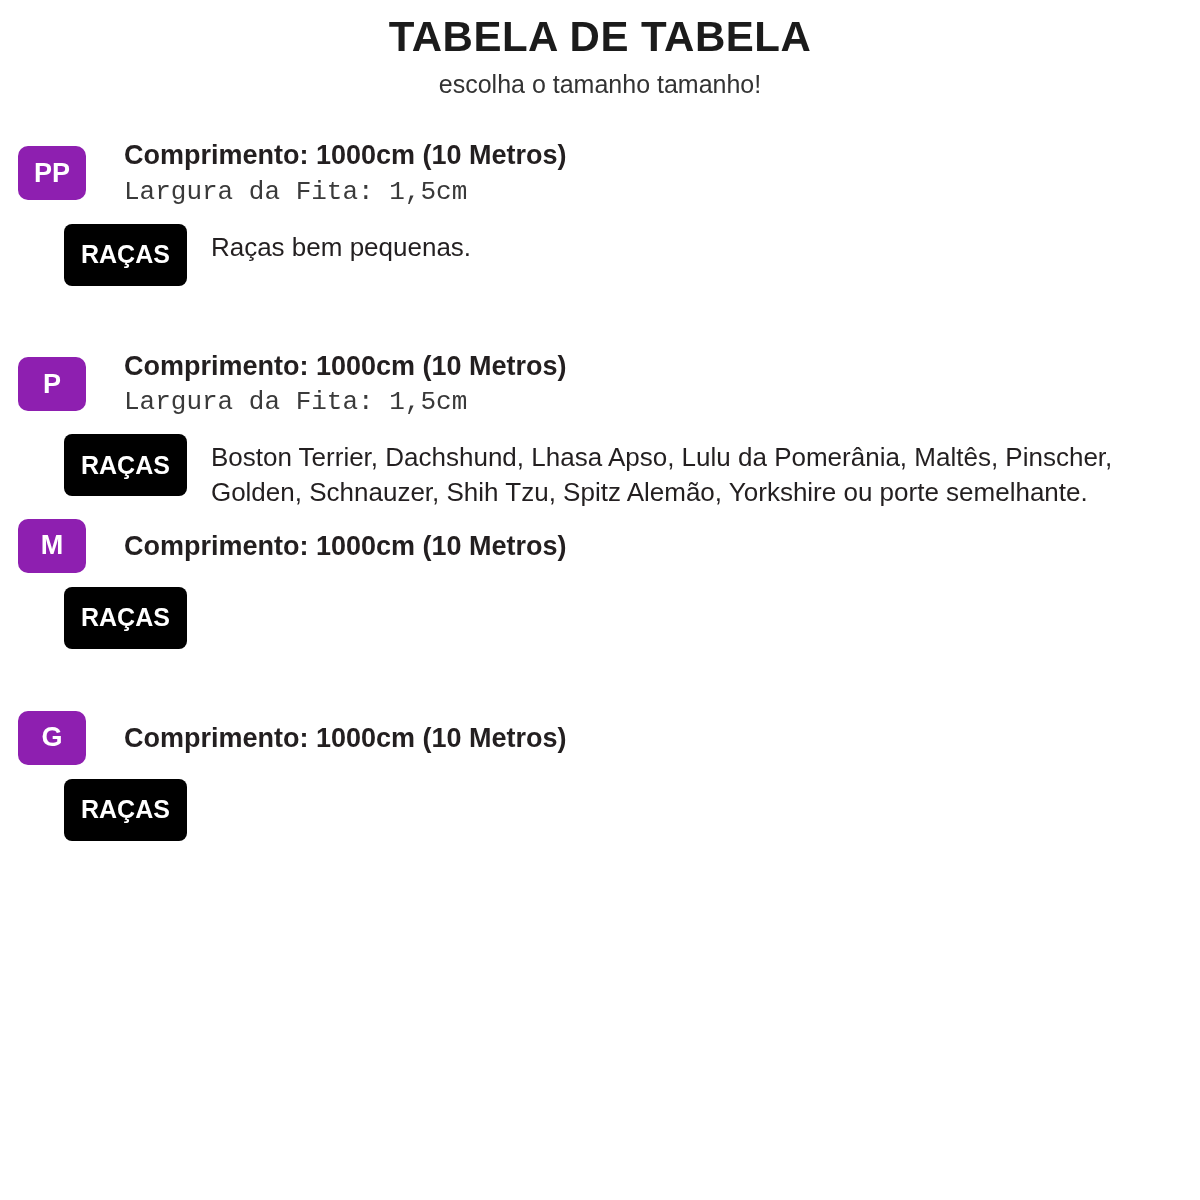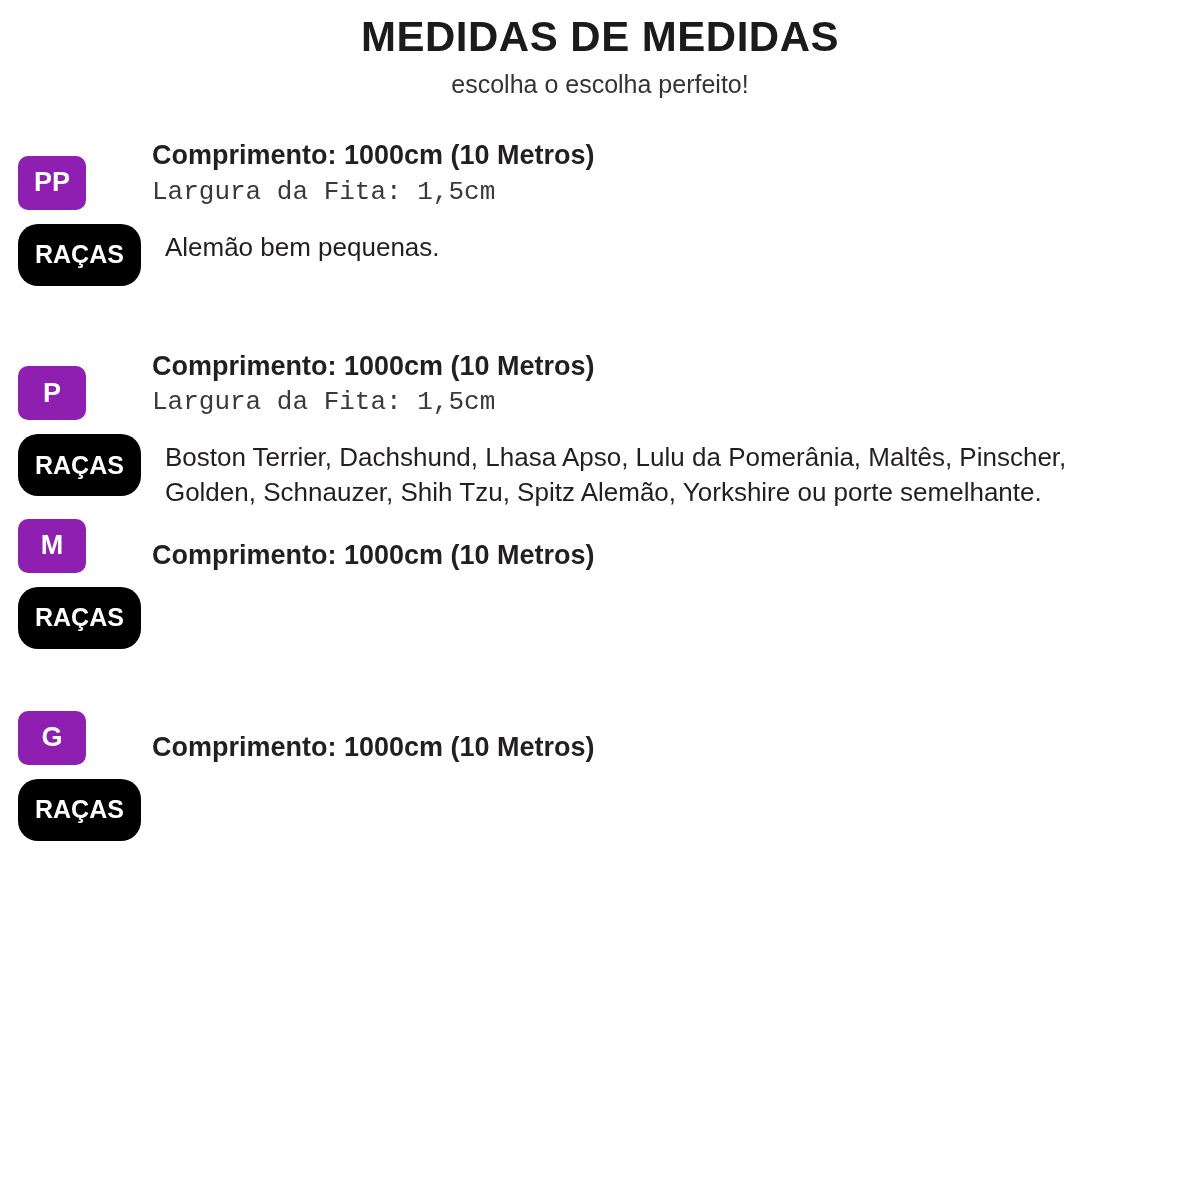--- a/index.html
+++ b/index.html
@@ -43,22 +43,21 @@
     margin-top: 38px;
   }
   .size-block {
     position: relative;
     padding-left: 18px;
     margin-bottom: 18px;
   }
 
   .row {
     display: flex;
-    align-items: flex-end;
-    gap: 28px;
+    align-items: center;
   }
 
   .badge-size {
     flex: 0 0 auto;
     background: #8e1fb0;
     color: #ffffff;
     border-radius: 10px;
     font-weight: bold;
     font-size: 27px;
     min-width: 68px;
@@ -66,29 +65,30 @@
     display: flex;
     align-items: center;
     justify-content: center;
     box-sizing: border-box;
     padding: 0 8px;
   }
   .badge-racas {
     flex: 0 0 auto;
     background: #000000;
     color: #ffffff;
-    border-radius: 20px;
+    border-radius: 8px;
     font-weight: bold;
     font-size: 25px;
     height: 62px;
     display: flex;
     align-items: center;
     justify-content: center;
     box-sizing: border-box;
     padding: 0 17px;
+    margin-left: 46px;
   }
 
   .measures {
     margin-left: 38px;
     padding-top: 2px;
   }
   .measure-main {
     font-size: 27px;
     font-weight: bold;
     color: #231f20;
@@ -119,37 +119,37 @@
 
   .gap-lg { margin-bottom: 62px; }
   .gap-sm { margin-bottom: 10px; }
 </style>
 </head>
 <body>
 
 <div class="page">
 
   <div class="header">
-    <div class="title">MEDIDAS DE MEDIDAS</div>
-    <div class="subtitle">escolha o escolha perfeito!</div>
+    <div class="title">TABELA DE TABELA</div>
+    <div class="subtitle">escolha o tamanho tamanho!</div>
   </div>
 
   <div class="sizes">
 
     <div class="size-block gap-lg">
       <div class="row">
         <div class="badge-size">PP</div>
         <div class="measures">
           <div class="measure-main">Comprimento: 1000cm (10 Metros)</div>
           <div class="measure-sub">Largura da Fita: 1,5cm</div>
         </div>
       </div>
       <div class="racas-row">
         <div class="badge-racas">RAÇAS</div>
-        <div class="racas-text">Alemão bem pequenas.</div>
+        <div class="racas-text">Raças bem pequenas.</div>
       </div>
     </div>
 
     <div class="size-block gap-sm">
       <div class="row">
         <div class="badge-size">P</div>
         <div class="measures">
           <div class="measure-main">Comprimento: 1000cm (10 Metros)</div>
           <div class="measure-sub">Largura da Fita: 1,5cm</div>
         </div>

